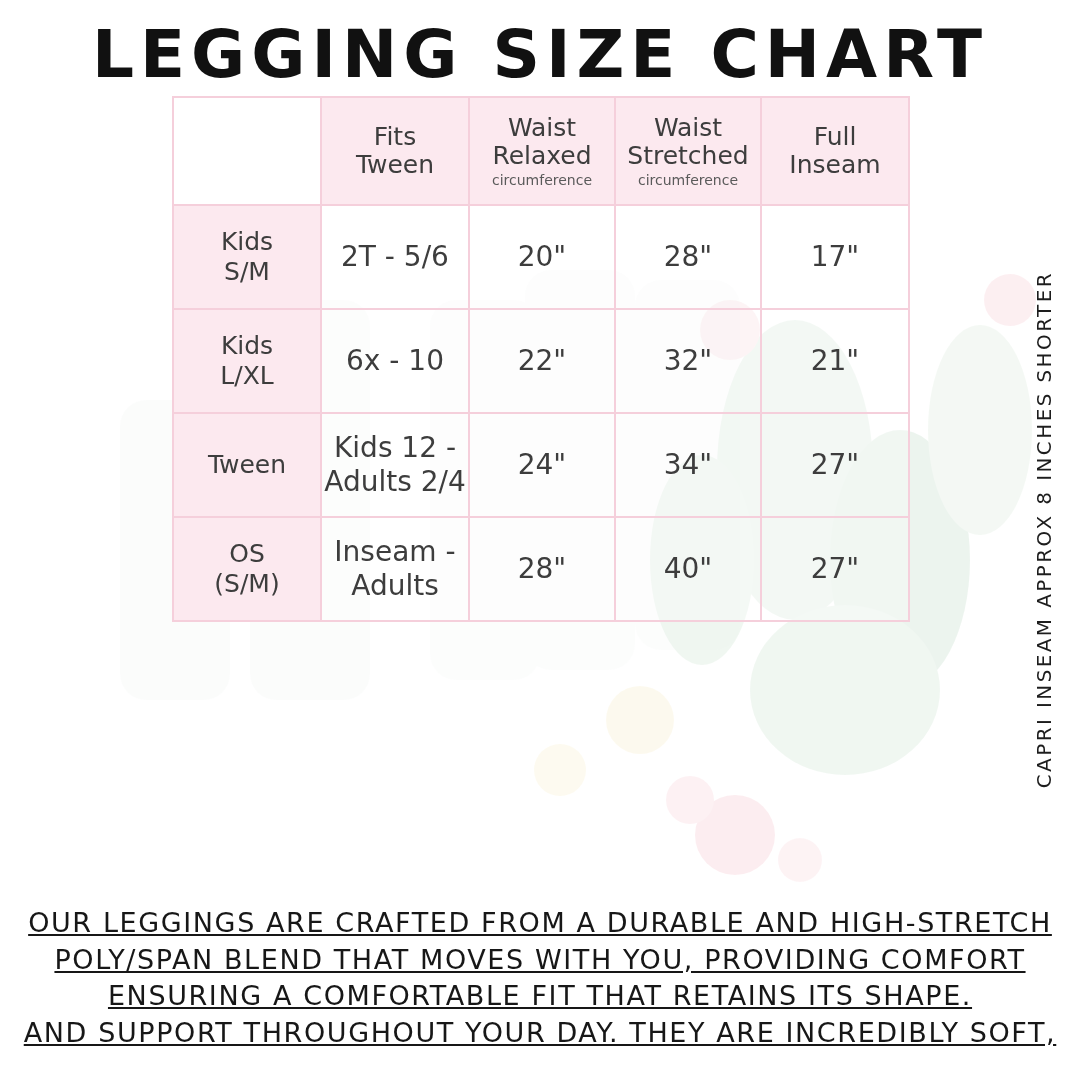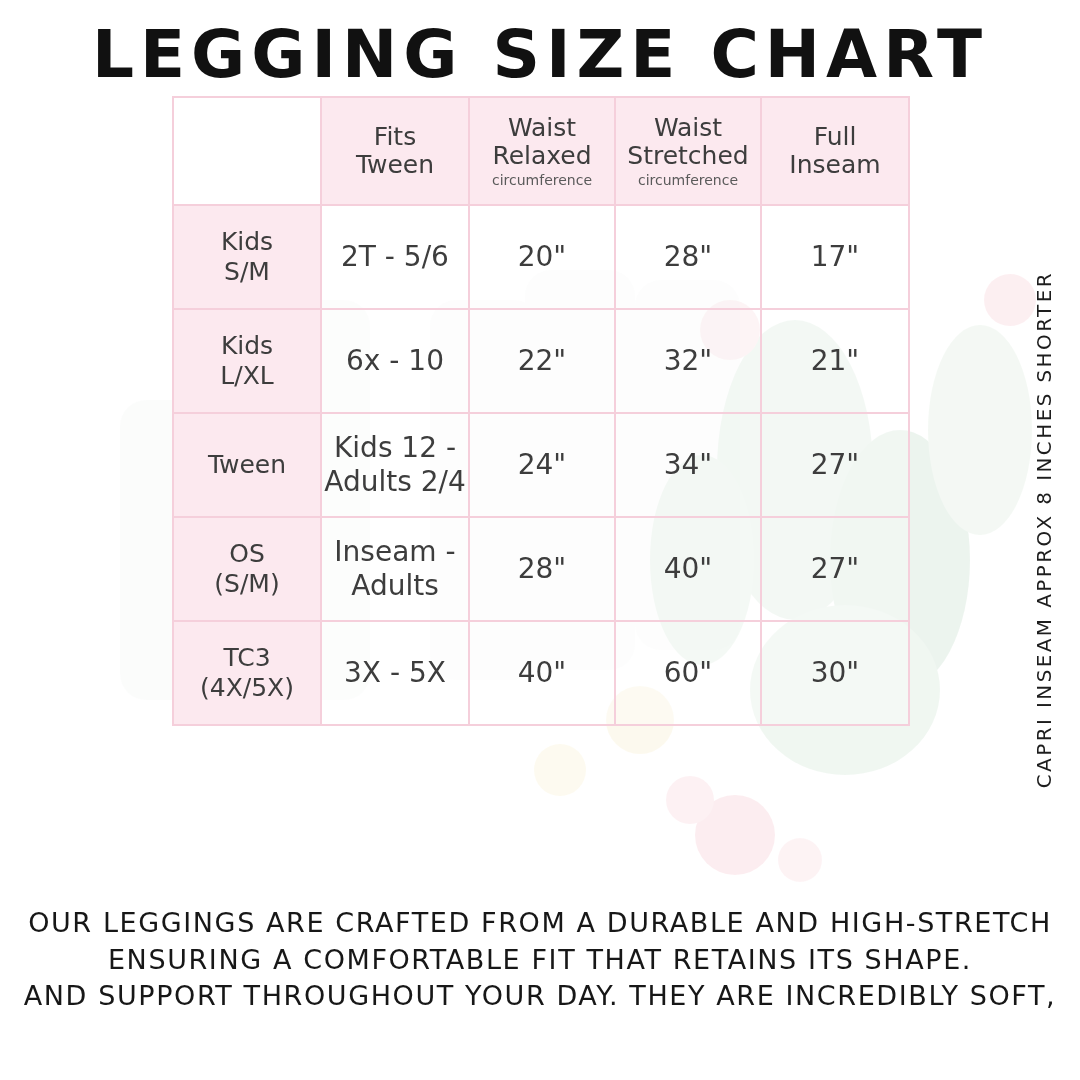--- a/index.html
+++ b/index.html
@@ -138,21 +138,21 @@
     left: 0;
     top: 905px;
     width: 1080px;
     text-align: center;
     font-family: "DejaVu Sans", sans-serif;
     font-size: 27px;
     line-height: 1.36;
     letter-spacing: 1.6px;
     color: #171717;
   }
-  .footer .line { display: block; white-space: nowrap; }
+  .footer .line { display: block; white-space: nowrap; text-decoration: underline; }
 </style>
 </head>
 <body>
 
 <div class="bg-art">
   <svg width="1080" height="1080" viewBox="0 0 1080 1080" aria-hidden="true">
     <g opacity="0.16">
 
       <ellipse cx="795" cy="470" rx="78" ry="150" fill="#9fc9a8"></ellipse>
       <ellipse cx="900" cy="560" rx="70" ry="130" fill="#8fbf9c"></ellipse>
@@ -273,41 +273,29 @@
             <span>Inseam -</span>
             <span class="l2">Adults</span>
           </td>
           <td class="cell">28"</td>
           <td class="cell">40"</td>
           <td class="cell">27"</td>
         </tr>
 
 
 
-        <tr>
-          <td class="rowhead">
-            <span>TC3</span><br>
-            <span>(4X/5X)</span>
-          </td>
-          <td class="cell">
-            <span>3X - 5X</span>
-            <span class="l2"></span>
-          </td>
-          <td class="cell">40"</td>
-          <td class="cell">60"</td>
-          <td class="cell">30"</td>
-        </tr>
 
       </tbody>
     </table>
   </div>
 
   <div class="side-note">
     <span>CAPRI INSEAM APPROX 8 INCHES SHORTER</span>
   </div>
 
   <div class="footer">
     <span class="line">OUR LEGGINGS ARE CRAFTED FROM A DURABLE AND HIGH-STRETCH</span>
+    <span class="line">POLY/SPAN BLEND THAT MOVES WITH YOU, PROVIDING COMFORT</span>
     <span class="line">ENSURING A COMFORTABLE FIT THAT RETAINS ITS SHAPE.</span>
     <span class="line">AND SUPPORT THROUGHOUT YOUR DAY. THEY ARE INCREDIBLY SOFT,</span>
   </div>
 
 </div>
 
 </body></html>

